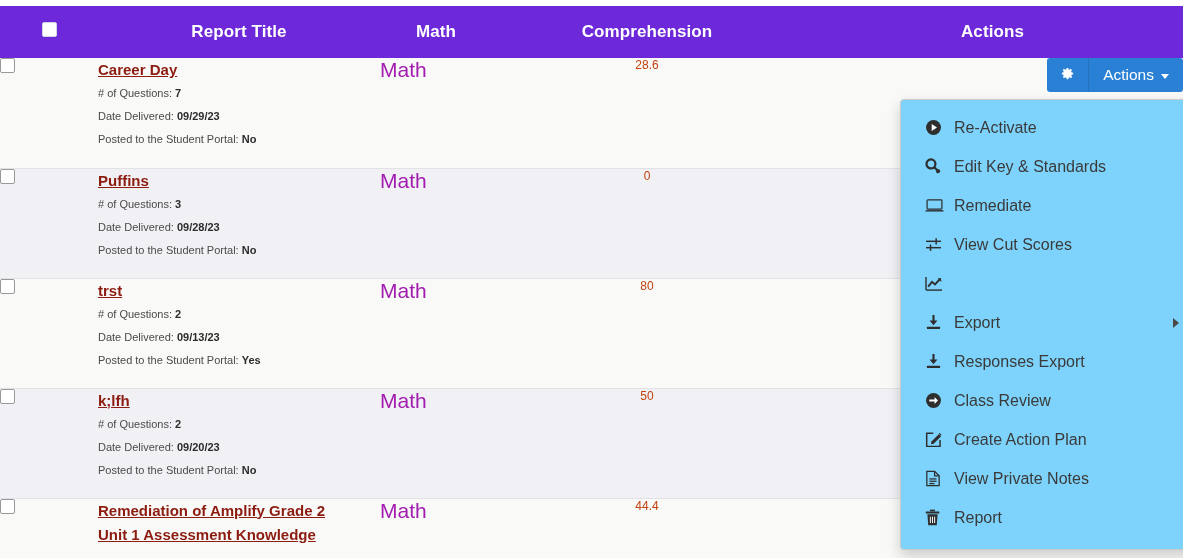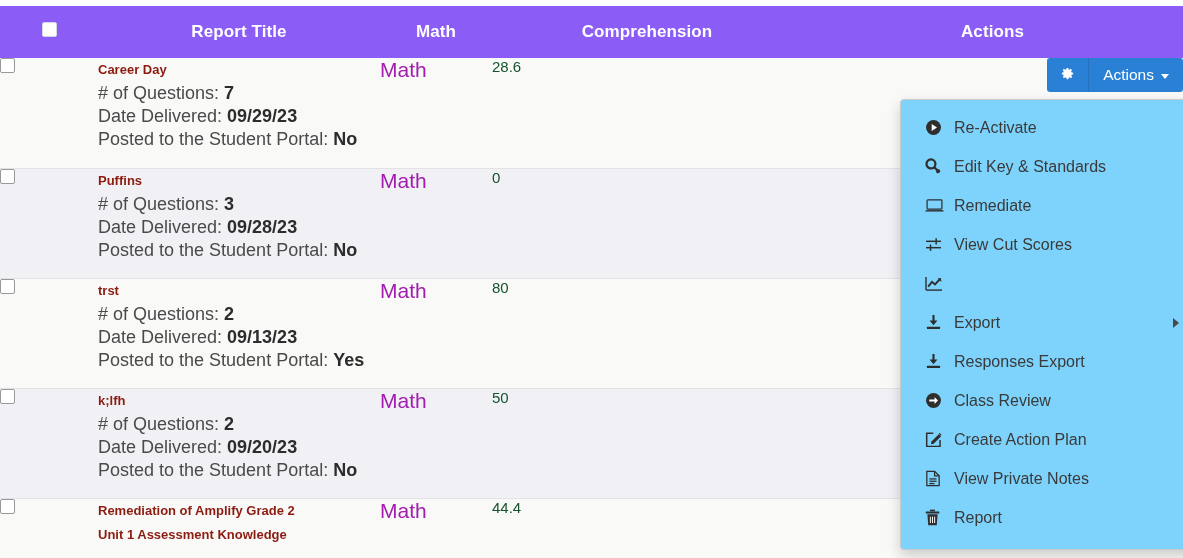--- a/index.html
+++ b/index.html
@@ -21,21 +21,21 @@
   
   .report-table {
     position: absolute;
     top: 6px;
     left: 0;
     width: 1183px;
     border-collapse: collapse;
     table-layout: fixed;
   }
 
-  .report-table thead tr { background: #8b5cf6; height: 52px; }
+  .report-table thead tr { background: #6d28d9; height: 52px; }
   .report-table thead th {
     color: #ffffff;
     font-size: 17px;
     font-weight: bold;
     text-align: center;
     vertical-align: middle;
     padding: 0;
     letter-spacing: 0.1px;
   }
   th.col-check  { width: 98px;  text-align: left; padding-left: 12px; }
@@ -47,49 +47,50 @@
   
   .report-table tbody tr { height: 110px; vertical-align: top; }
   .report-table tbody tr.odd  { background: #f9f9f8; }
   .report-table tbody tr.even { background: #f1f1f5; margin-top: 12px; }
   .report-table tbody tr + tr td { border-top: 1px solid #e2e2e6; }
   .report-table tbody td { padding: 0; vertical-align: top; }
 
   td.cell-check { padding-left: 10px; padding-top: 16px; }
   td.cell-title { padding-top: 12px; padding-right: 4px; }
   td.cell-class { padding-top: 13px; font-size: 21px; color: #a21caf; }
-  td.cell-comp  { padding-top: 14px; font-size: 15px; color: #14532d; }
+  td.cell-comp  { padding-top: 14px; font-size: 12px; color: #c2410c; text-align: center; }
   td.cell-actions { padding-top: 10px; text-align: right; padding-right: 16px; }
 
   
   .cbx {
     -webkit-appearance: none;
     appearance: none;
     width: 15px;
     height: 15px;
     border: 1px solid #989898;
     border-radius: 2px;
     background: #ffffff;
     display: inline-block;
     vertical-align: top;
     cursor: pointer;
   }
   .cbx.head { border-color: #cfd8e0; }
 
   
   .report-link {
     color: #8c1b10;
-    font-size: 13px;
+    font-size: 15px;
     font-weight: bold;
+    text-decoration: underline;
     display: inline-block;
     line-height: 24px;
     cursor: pointer;
   }
   .meta-line {
-    font-size: 18px;
+    font-size: 11px;
     color: #4a4a4a;
     line-height: 23px;
     white-space: nowrap;
   }
   .meta-line b { color: #2c2c2c; font-weight: bold; }
 
   
   .btn-group { display: inline-flex; align-items: stretch; }
   .btn-gear {
     background: #2a80d4;

